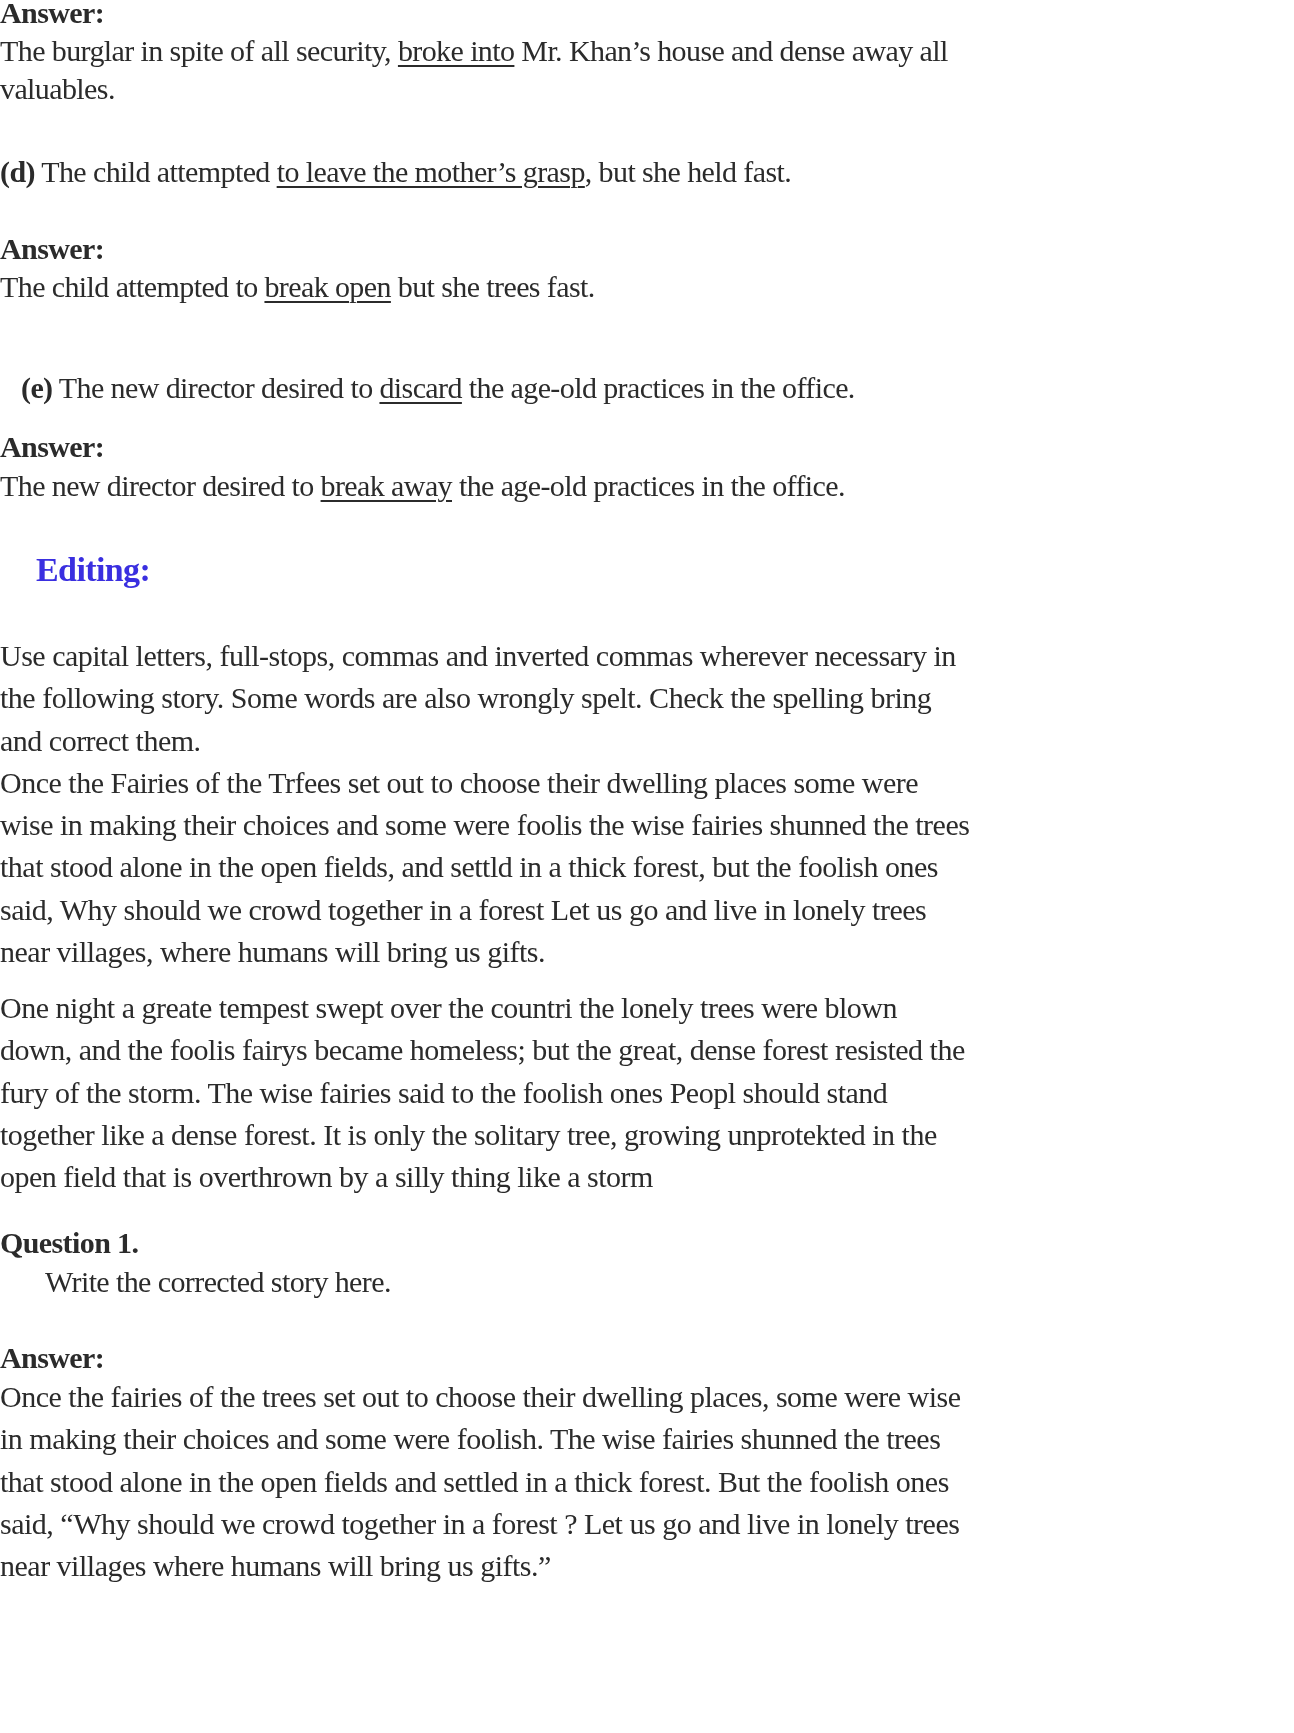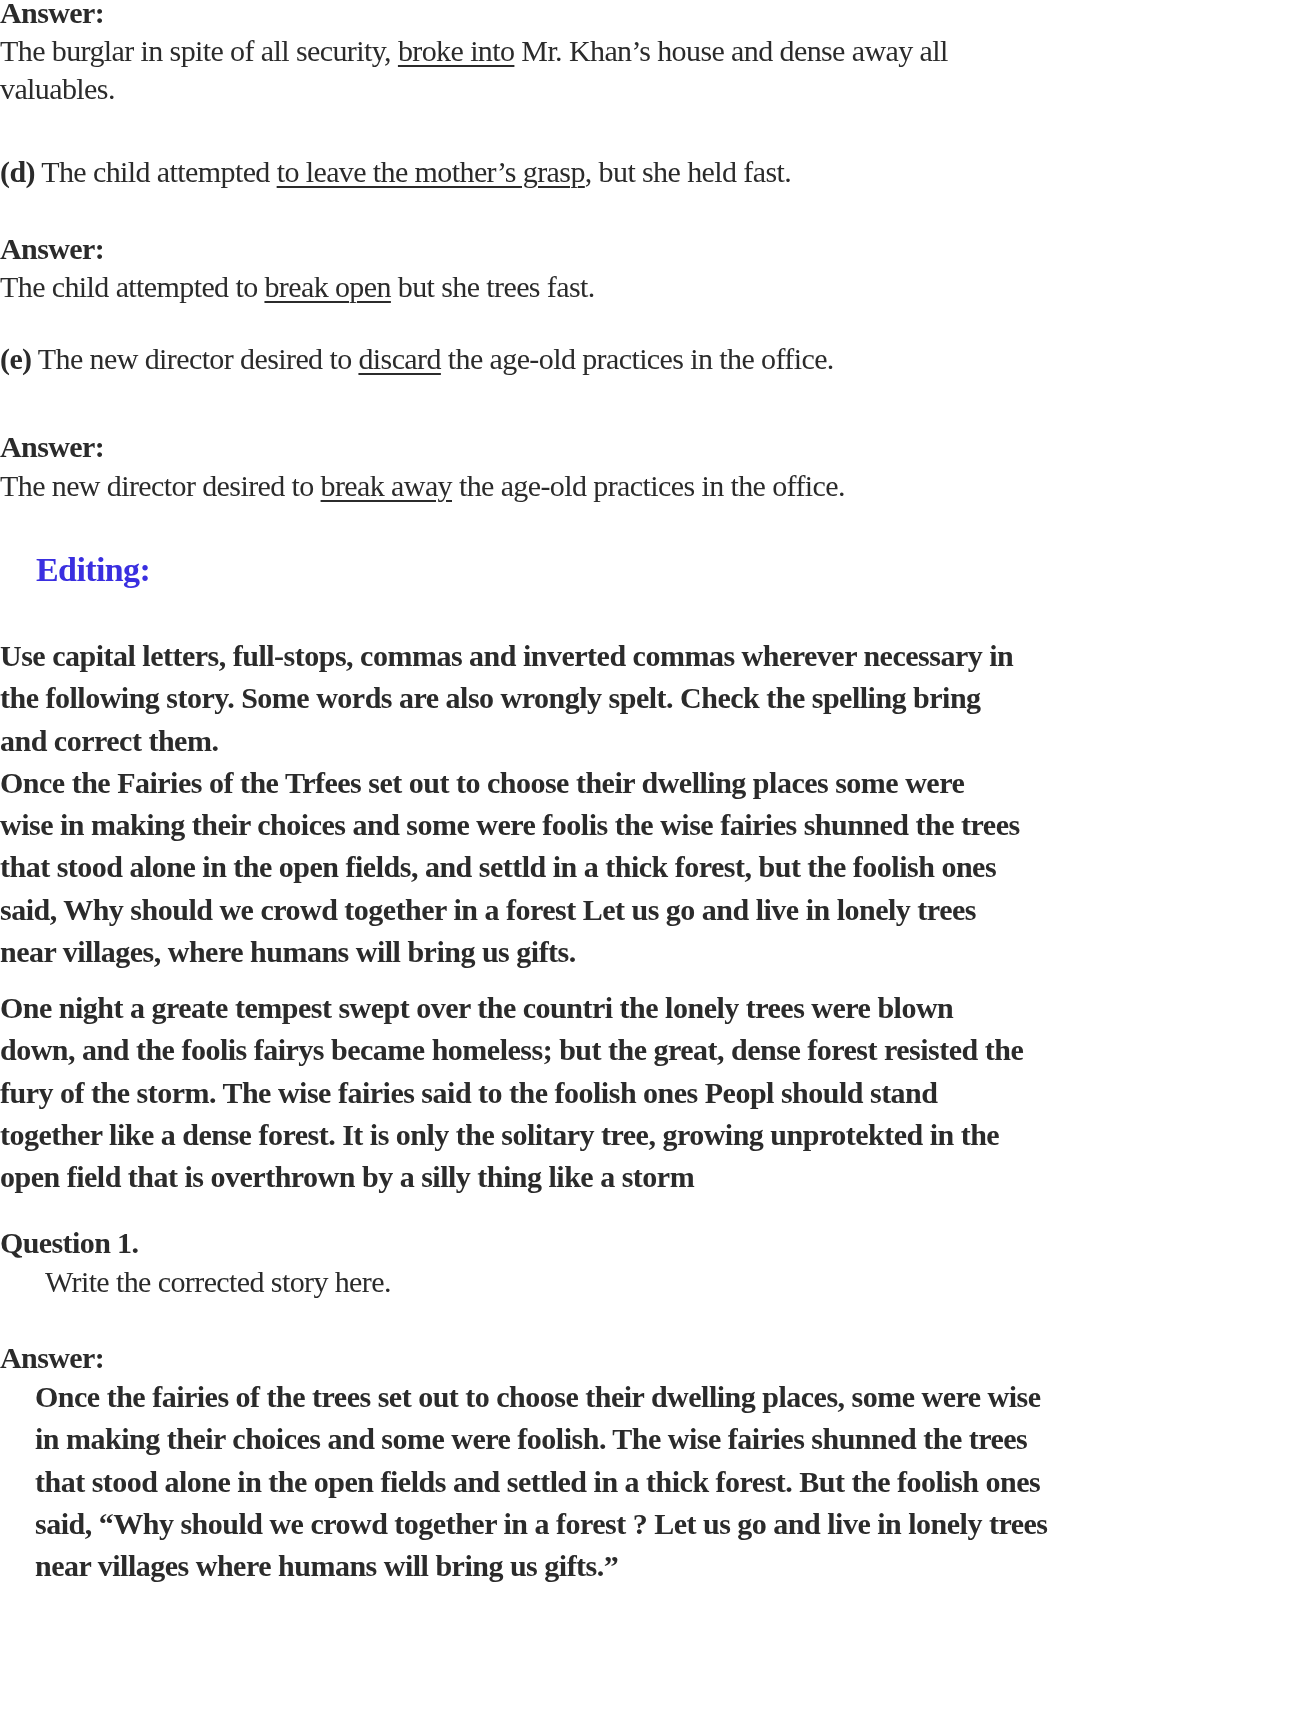--- a/index.html
+++ b/index.html
@@ -10,35 +10,35 @@
     position: relative;
   }
   .line {
     position: absolute; left: 0; white-space: nowrap;
     font-size: 30px; letter-spacing: -0.6px; line-height: 42px;
     font-family: "Liberation Serif", serif;
   }
   .label { font-family: "Liberation Serif", serif; font-weight: bold; font-size: 30px; }
   .u { text-decoration: underline; text-underline-offset: 4px; text-decoration-thickness: 2px; }
   .heading-blue { color: #3a2fe0; font-weight: bold; font-size: 34px; }
-  .para { position: absolute; left: 0; width: 1192px; font-family: "Liberation Serif", serif; font-size: 30px; line-height: 42.3px; letter-spacing: -0.5px; font-weight: bold; }
+  .para { position: absolute; left: 0; width: 1192px; font-family: "Liberation Serif", serif; font-size: 30px; line-height: 42.3px; letter-spacing: -0.5px; }
 </style>
 </head>
 <body>
 
 <div class="line label" style="top:-8px;">Answer:</div>
 <div class="line" style="top:30px;"><span>The burglar in spite of all security, </span><span class="u">broke into</span><span> Mr. Khan’s house and dense away all</span></div>
 <div class="line" style="top:68px;">valuables.</div>
 
 <div class="line" style="top:151px;"><span class="label">(d)</span><span> The child attempted </span><span class="u">to leave the mother’s grasp</span><span>, but she held fast.</span></div>
 
 <div class="line label" style="top:228px;">Answer:</div>
 <div class="line" style="top:266px;"><span>The child attempted to </span><span class="u">break open</span><span> but she trees fast.</span></div>
 
-<div class="line" style="top:338px;"><span class="label">(e)</span><span> The new director desired to </span><span class="u">discard</span><span> the age-old practices in the office.</span></div>
+<div class="line" style="top:367px;padding-left:21px;"><span class="label">(e)</span><span> The new director desired to </span><span class="u">discard</span><span> the age-old practices in the office.</span></div>
 
 <div class="line label" style="top:426px;">Answer:</div>
 <div class="line" style="top:465px;"><span>The new director desired to </span><span class="u">break away</span><span> the age-old practices in the office.</span></div>
 
 <div class="line heading-blue" style="top:549px;padding-left:36px;">Editing:</div>
 
 <div class="para" style="top:635px;">
   <div>Use capital letters, full-stops, commas and inverted commas wherever necessary in</div>
   <div>the following story. Some words are also wrongly spelt. Check the spelling bring</div>
   <div>and correct them.</div>
@@ -54,19 +54,19 @@
   <div>down, and the foolis fairys became homeless; but the great, dense forest resisted the</div>
   <div>fury of the storm. The wise fairies said to the foolish ones Peopl should stand</div>
   <div>together like a dense forest. It is only the solitary tree, growing unprotekted in the</div>
   <div>open field that is overthrown by a silly thing like a storm</div>
 </div>
 
 <div class="line label" style="top:1222px;">Question 1.</div>
 <div class="line" style="top:1261px;margin-left:45px;">Write the corrected story here.</div>
 
 <div class="line label" style="top:1337px;">Answer:</div>
-<div class="para" style="top:1376px;padding-left:35px;">
+<div class="para" style="top:1376px;">
   <div>Once the fairies of the trees set out to choose their dwelling places, some were wise</div>
   <div>in making their choices and some were foolish. The wise fairies shunned the trees</div>
   <div>that stood alone in the open fields and settled in a thick forest. But the foolish ones</div>
   <div>said, “Why should we crowd together in a forest ? Let us go and live in lonely trees</div>
   <div>near villages where humans will bring us gifts.”</div>
 </div>
 
 </body></html>

